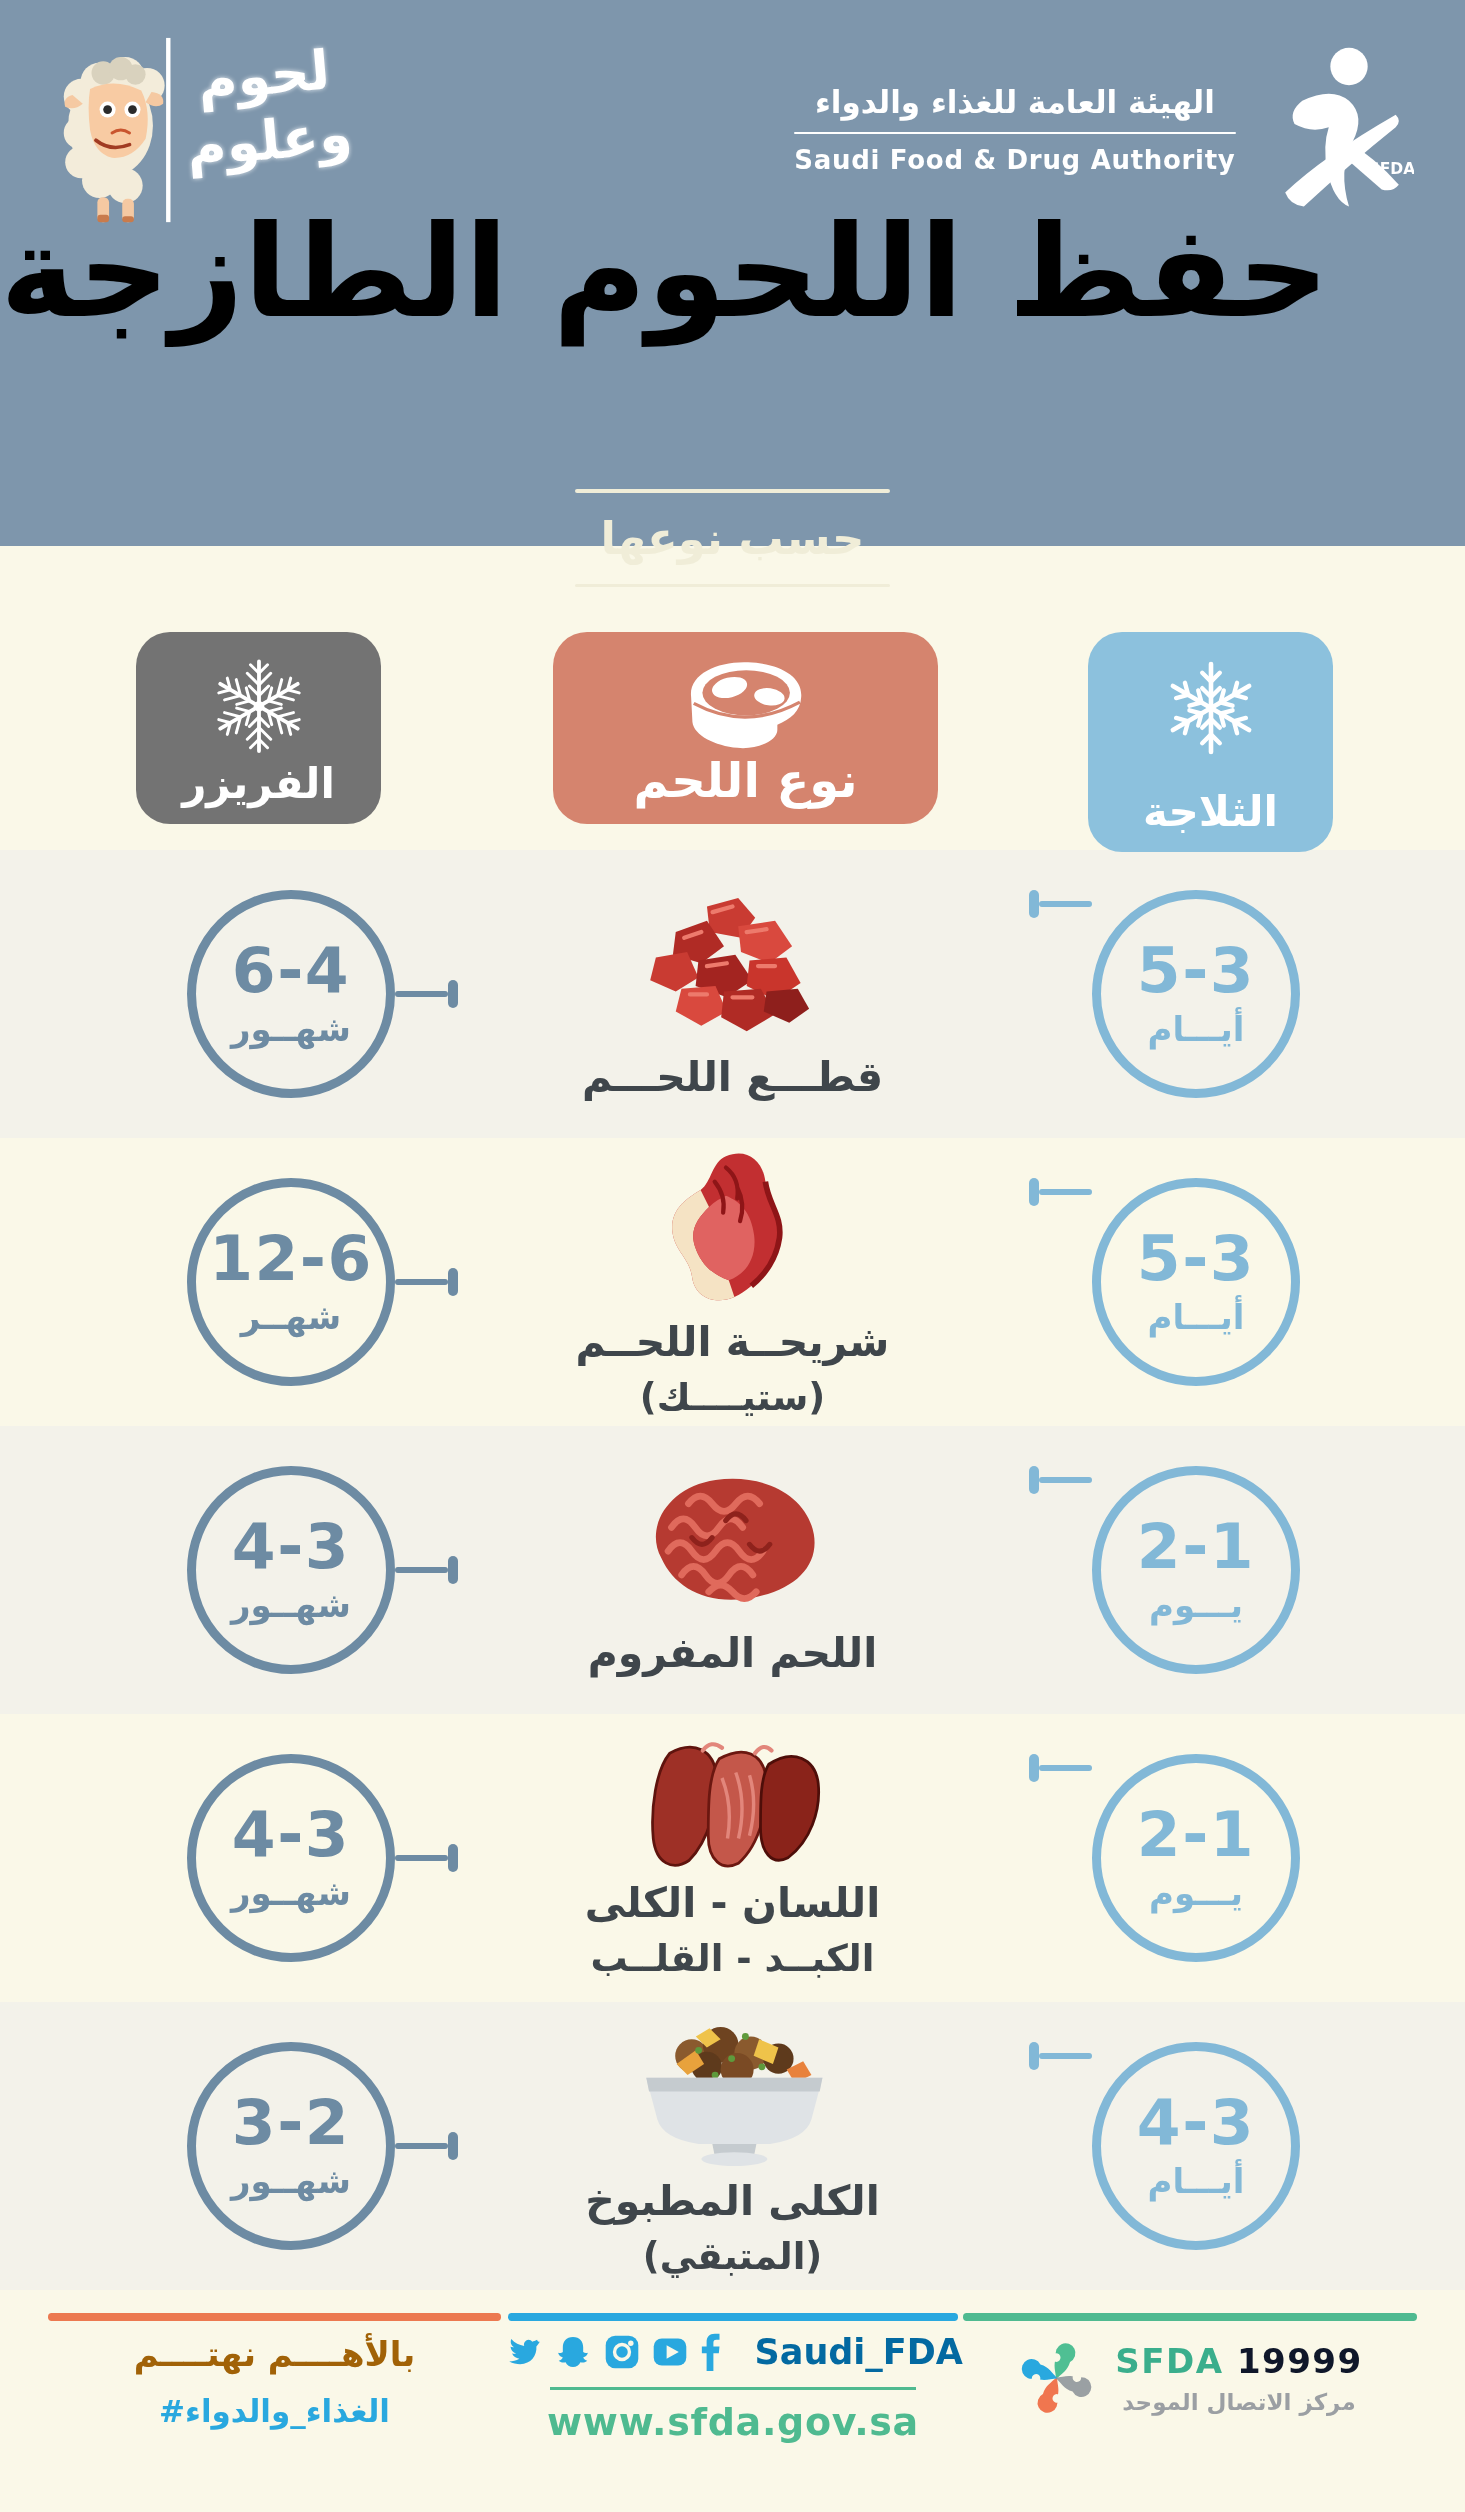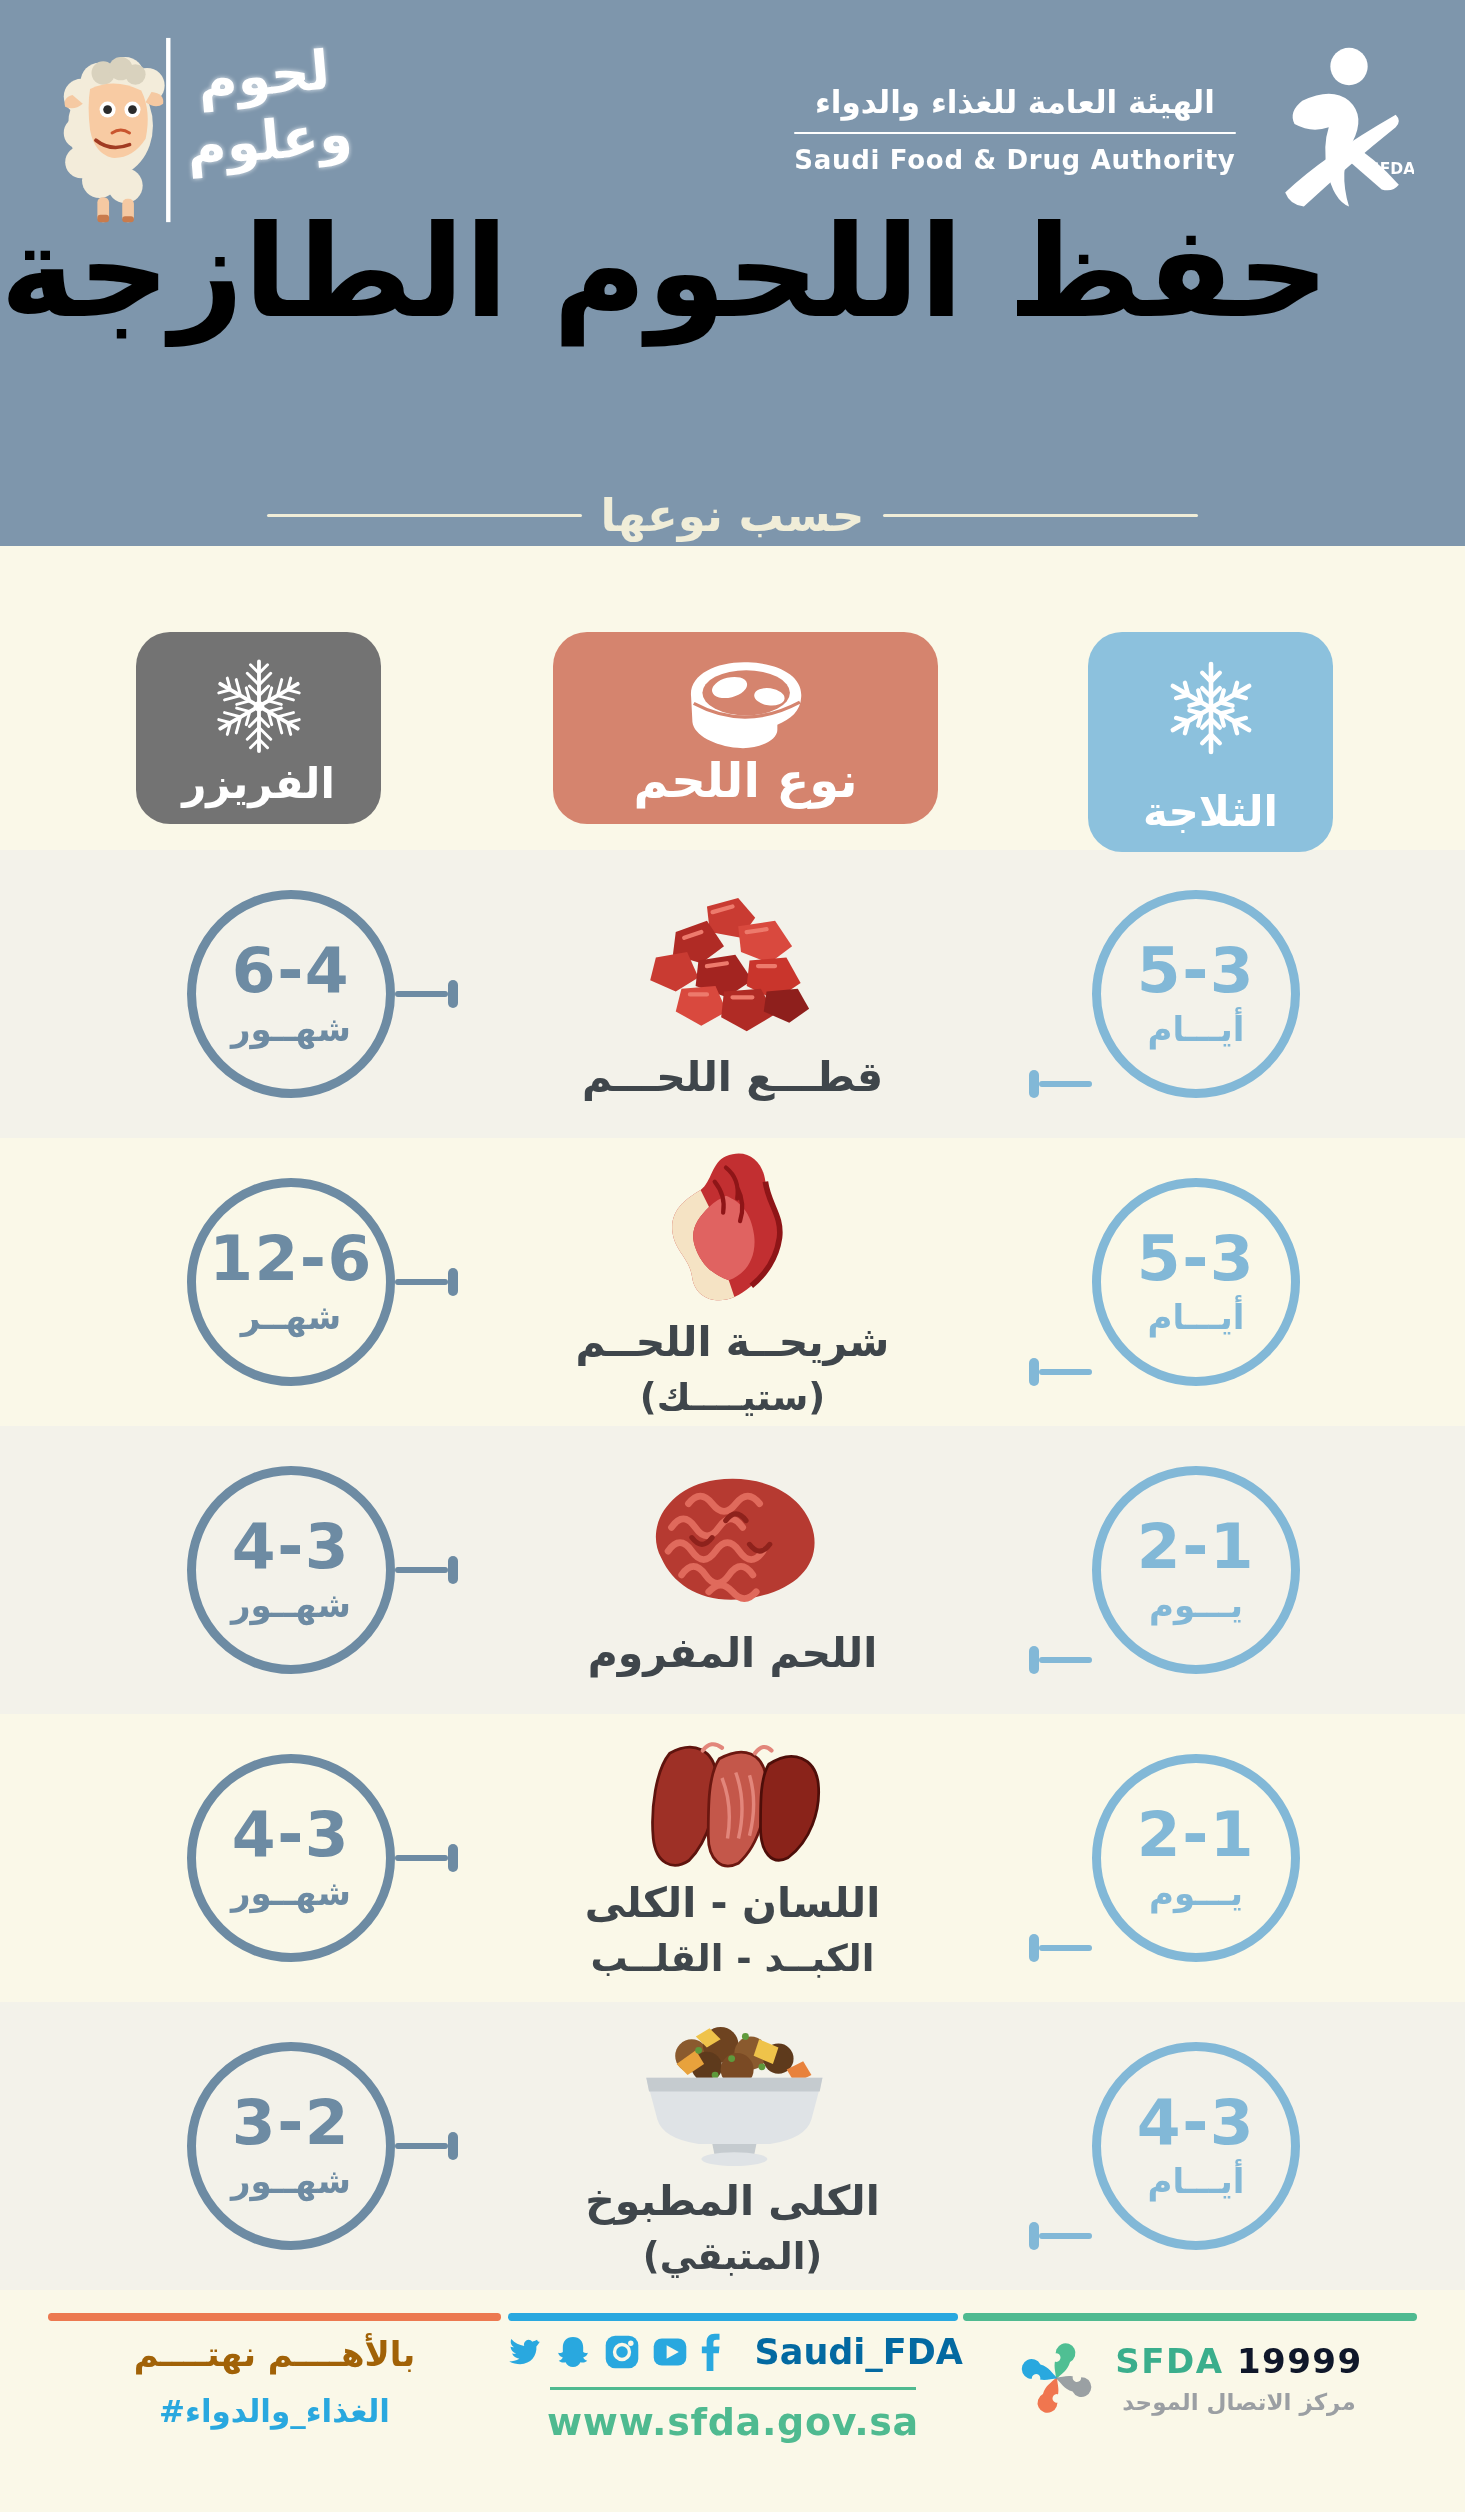--- a/index.html
+++ b/index.html
@@ -14,41 +14,41 @@
   .campaign-text { position:absolute; left:123px; top:28px; width:169px; color:#fff;
       font-size:54px; font-weight:bold; line-height:1.2; text-align:center; transform:rotate(-5deg);
       text-shadow:0 0 1.5px #7E96AC, 0 0 4.4px rgba(255,255,255,.9); direction:rtl; }
   .org { position:absolute; right:51px; top:40px; display:flex; align-items:center; gap:20.5px; }
   .org-text { text-align:center; color:#fff; }
   .org-ar { font-size:31px; font-weight:bold; direction:rtl; letter-spacing:0.7px; }
   .org-rule { height:2.2px; background:#fff; margin:11.7px 0 10.3px 0; border-radius:1.5px; }
   .org-en { font-size:26px; font-weight:bold; letter-spacing:0.7px; }
   .title { position:absolute; top:198px; left:0; width:100%; text-align:left; color:#000000;
       font-size:128px; font-weight:bold; direction:rtl; line-height:1.15; }
-  .subtitle-row { position:absolute; top:489px; left:0; width:100%; display:flex; align-items:center; justify-content:center; gap:19px; }
+  .subtitle-row { position:absolute; top:489px; left:0; width:100%; display:flex; align-items:center; justify-content:center; gap:19px;flex-direction:column; }
   .subtitle { color:#F0EDD8; font-size:45px; font-weight:bold; direction:rtl; }
   .sline { width:315px; height:3.7px; background:#F0EDD8; border-radius:2.2px; }
 
   
   .cards { position:relative; height:304px; }
   .card { position:absolute; top:86px; border-radius:34px; color:#fff; display:flex; flex-direction:column;
       align-items:center; justify-content:space-between; padding:20.5px 7.3px 16px 7.3px; }
   .card-freezer { left:136px; width:245px; height:192px; background:#737373;justify-content:space-between; }
   .card-meat    { left:553px; width:385px; height:192px; background:#D5846E; }
   .card-fridge  { left:1088px; width:245px; height:220px; background:#8CC1DD; }
   .card-label { font-size:42px; font-weight:bold; direction:rtl; }
   .card-meat .card-label { font-size:48px; }
 
   
   .rows { width:100%; }
   .row { width:100%; height:288px; display:flex; align-items:center; }
   .band-a { background:#F3F2EA; }
   .band-b { background:#FAF8E8; }
   .zone-freezer { width:506px; display:flex; align-items:center; justify-content:flex-start; padding-left:187px; }
-  .zone-fridge  { width:506px; display:flex; align-items:flex-end; justify-content:flex-end; padding-right:165px; }
+  .zone-fridge  { width:506px; display:flex; align-items:flex-start; justify-content:flex-end; padding-right:165px; }
   .zone-meat { flex:1; display:flex; flex-direction:column; align-items:center; justify-content:center; }
   .circle { width:208px; height:208px; border-radius:50%; display:flex; flex-direction:column;
       align-items:center; justify-content:center; background:transparent; flex:0 0 auto; }
   .circle-freezer { border:9.5px solid #6D8BA3; color:#6D8BA3; }
   .circle-fridge  { border:9.5px solid #82B8D7; color:#82B8D7; }
   .circle .num { font-size:63px; font-weight:bold; line-height:1; letter-spacing:1.5px; }
   .circle .unit { font-size:34px; font-weight:bold; direction:rtl; margin-top:7.3px; }
   .connector { display:flex; align-items:center; }
   .connector .line { width:53px; height:5.9px; border-radius:2.9px; }
   .connector .cap { width:10.3px; height:28px; border-radius:5.1px; }

